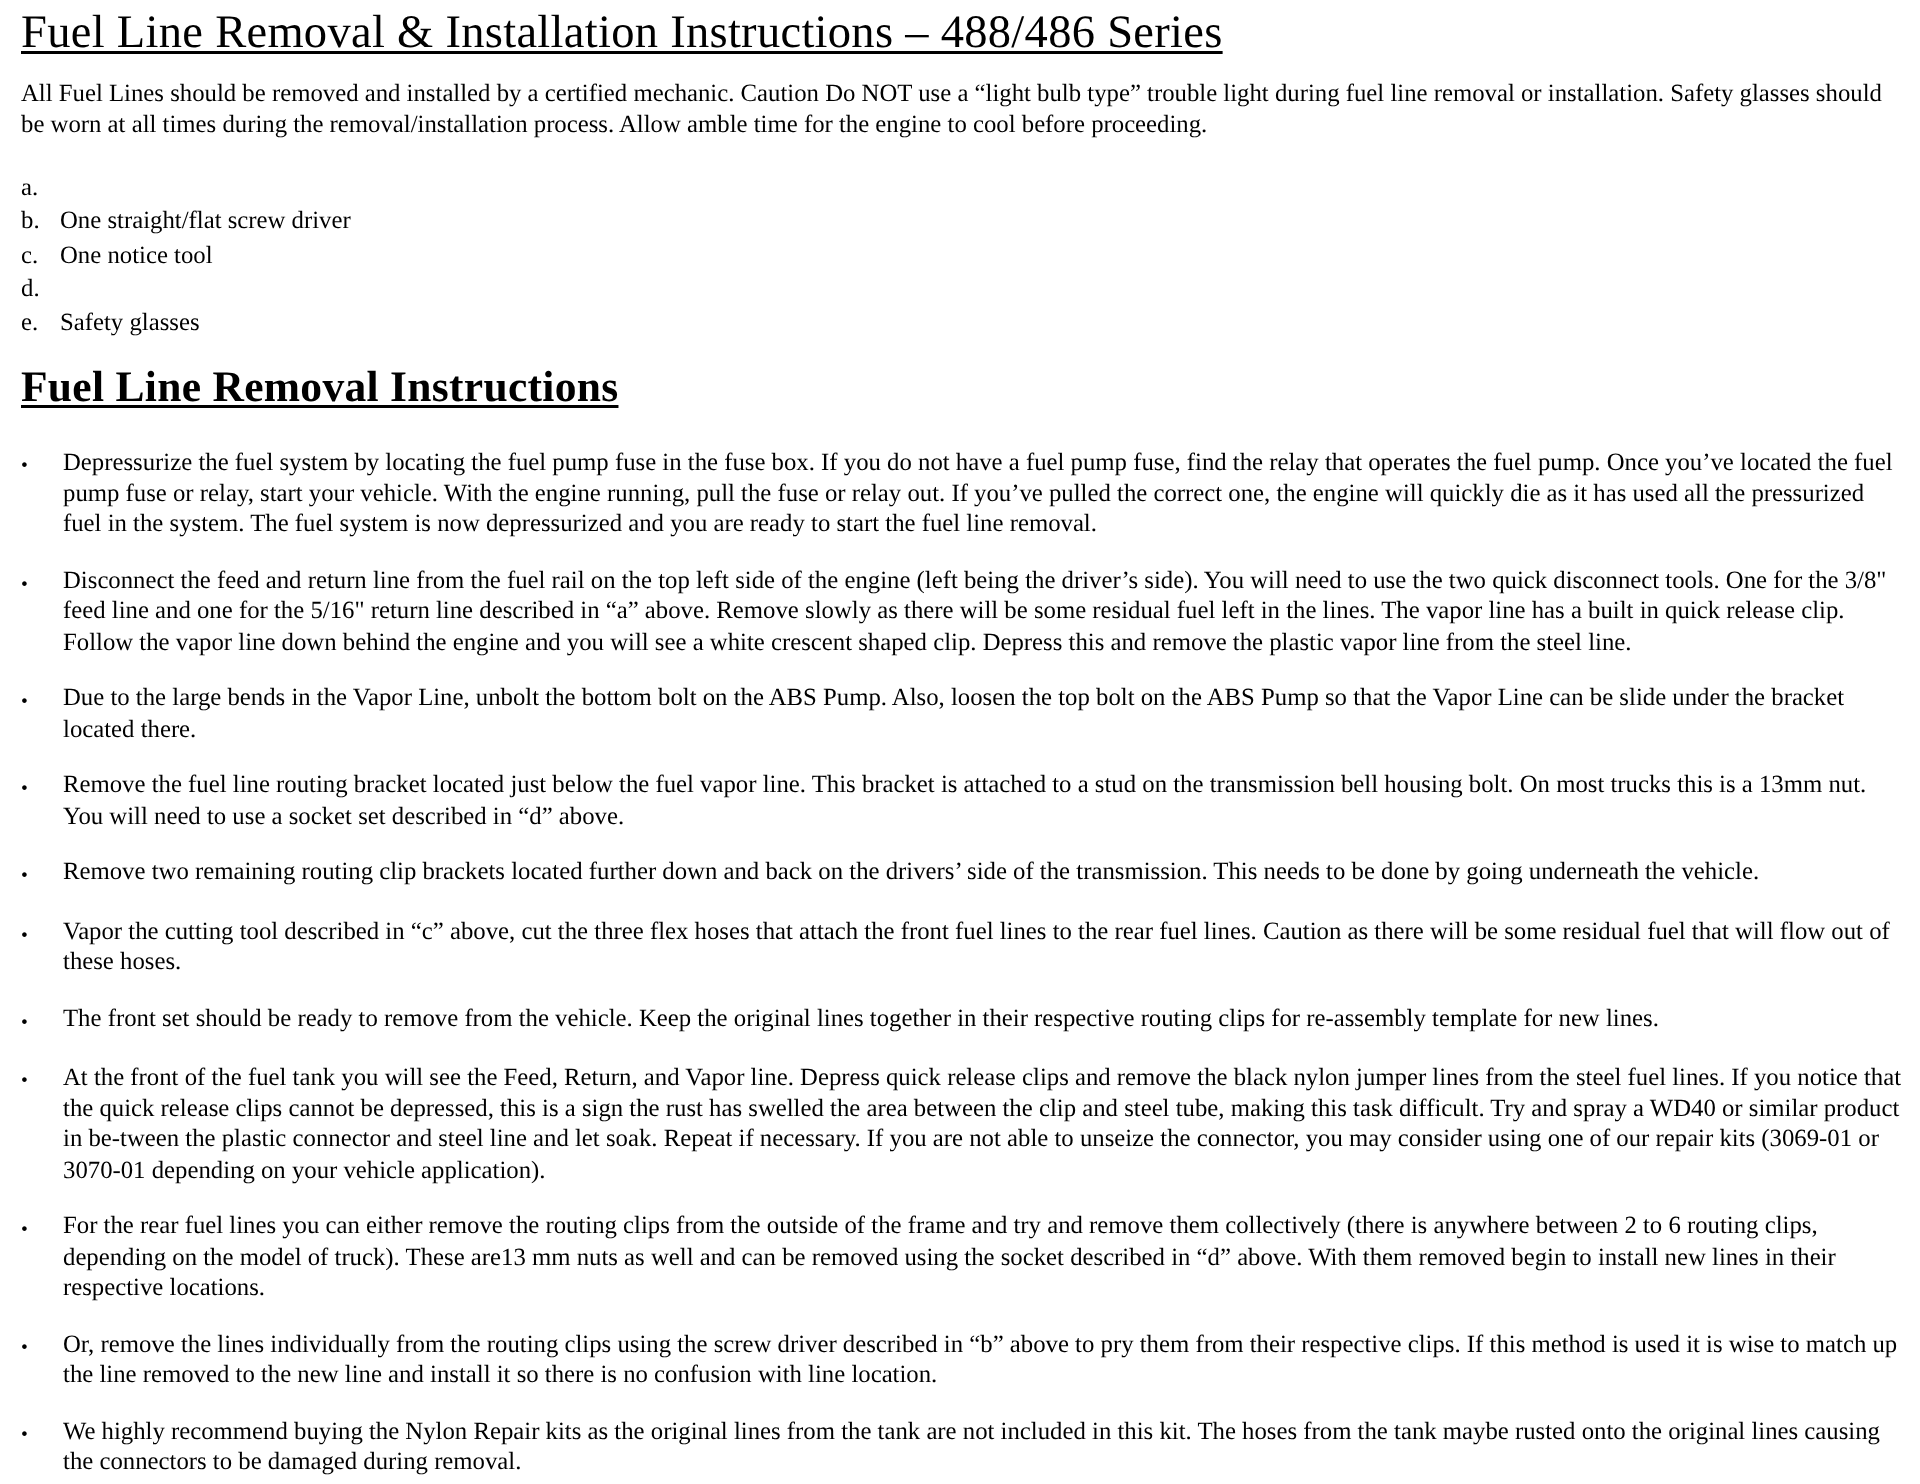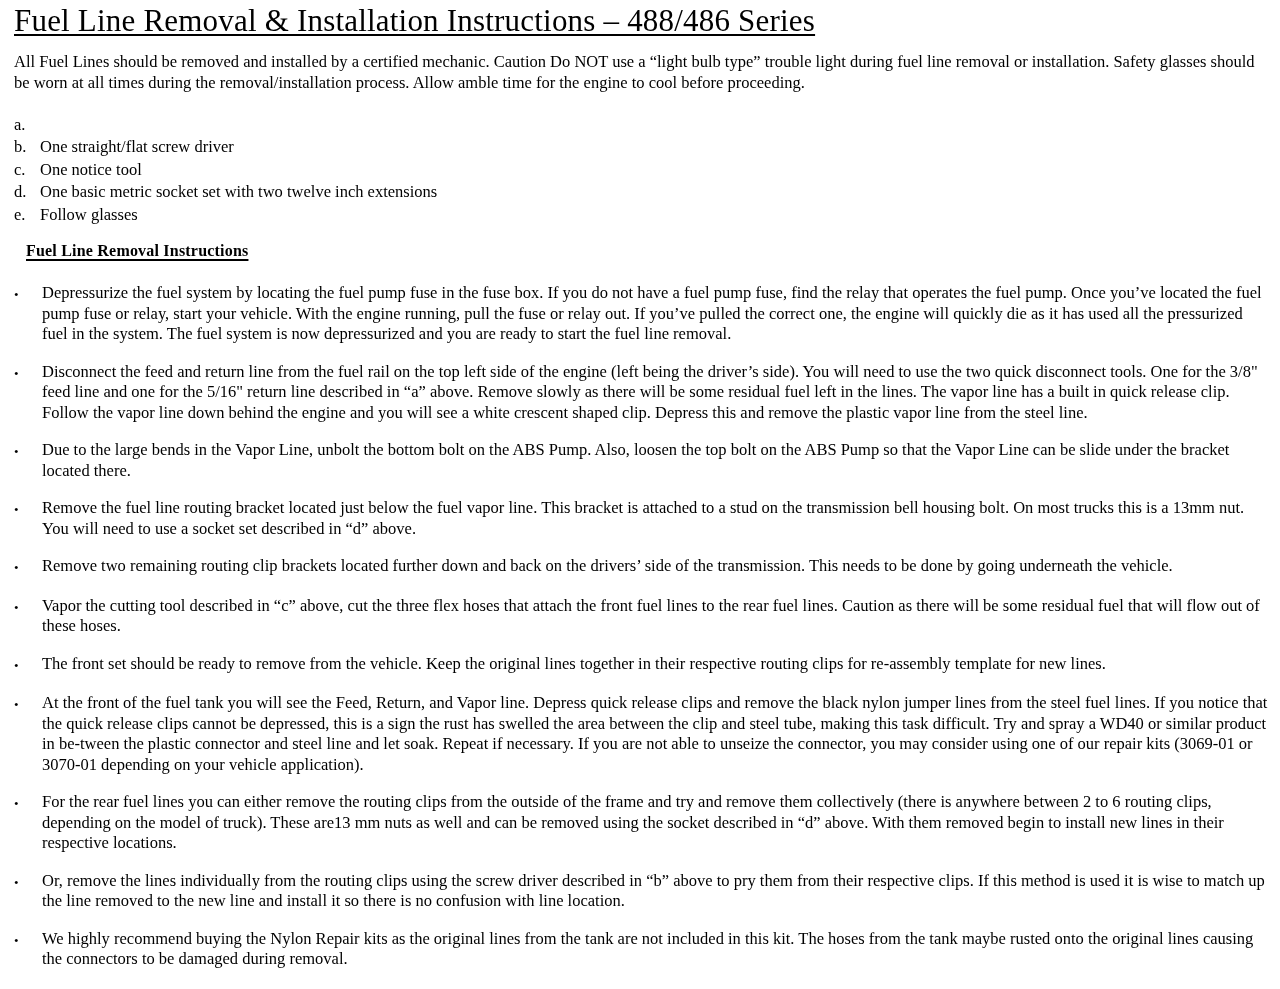--- a/index.html
+++ b/index.html
@@ -43,23 +43,23 @@
   }
   ul.tools li {
     display: flex;
     font-size: 16.5px;
     line-height: 22.4px;
   }
   ul.tools .marker {
     flex: 0 0 26px;
   }
   h2.section-title {
-    font-size: 16px;
+    font-size: 29px;
     font-weight: bold;
-    margin: 16px 0 23px 12px;
+    margin: 16px 0 23px 0;
     letter-spacing: 0.2px;
   }
   ul.steps {
     list-style: none;
     margin: 0;
     padding: 0;
   }
   ul.steps li {
     display: flex;
     font-size: 16.5px;
@@ -92,25 +92,24 @@
     <li>
       <span class="marker">b.</span>
       <span class="txt">One straight/flat screw driver</span>
     </li>
     <li>
       <span class="marker">c.</span>
       <span class="txt">One notice tool</span>
     </li>
     <li>
       <span class="marker">d.</span>
-      <span class="txt">One basic metric socket set with two twelve inch extensions</span>
     </li>
     <li>
       <span class="marker">e.</span>
-      <span class="txt">Follow glasses</span>
+      <span class="txt">Safety glasses</span>
     </li>
   </ul>
 
   <h2 class="section-title"><span class="u">Fuel Line Removal Instructions</span></h2>
 
   <ul class="steps">
     <li>
       <span class="marker">•</span>
       <span class="txt">Depressurize the fuel system by locating the fuel pump fuse in the fuse box. If you do not have a fuel pump fuse, find the relay that operates the fuel pump. Once you’ve located the fuel pump fuse or relay, start your vehicle. With the engine running, pull the fuse or relay out. If you’ve pulled the correct one, the engine will quickly die as it has used all the pressurized fuel in the system. The fuel system is now depressurized and you are ready to start the fuel line removal.</span>
     </li>

